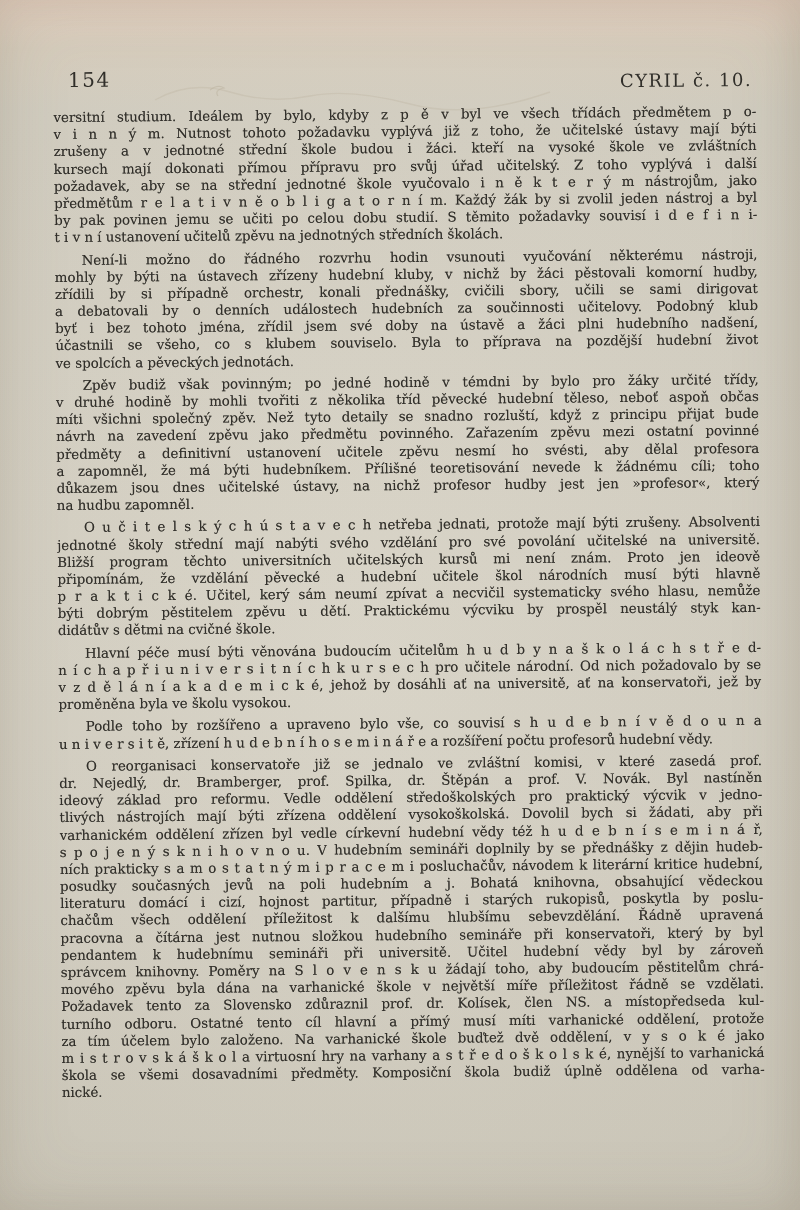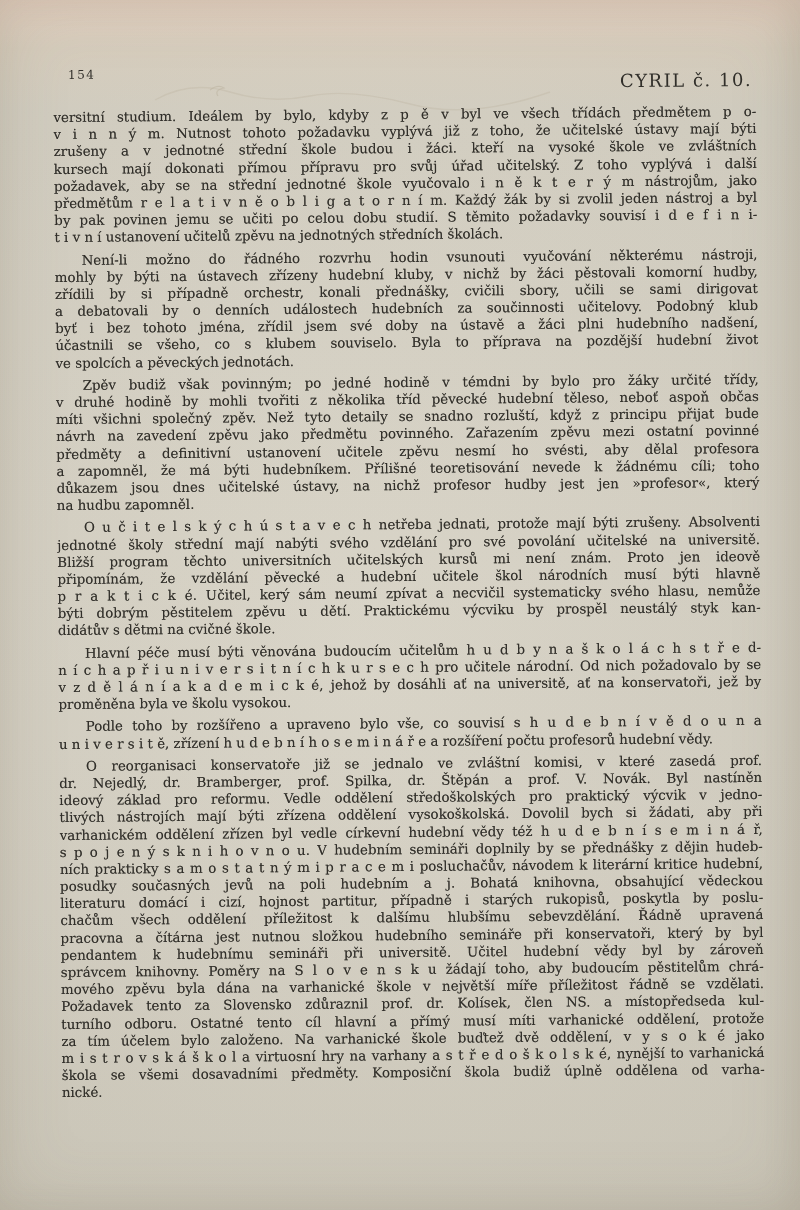--- a/index.html
+++ b/index.html
@@ -27,21 +27,21 @@
   }
   .content {
     position: absolute; left: 62px; top: 58px; width: 703px;
     transform: rotate(-0.5deg);
     transform-origin: 0 100%;
     color: var(--ink, #312f2a);
   }
   .header { position: relative; height: 50px; }
   .page-number {
     position: absolute; left: 15px; top: 10px;
-    font-size: 12px; letter-spacing: 1.5px;
+    font-size: 20px; letter-spacing: 1.5px;
   }
   .journal-title {
     position: absolute; right: 4px; top: 17px;
     font-size: 18px; letter-spacing: 1.5px;
   }
   .text-block { margin-top: 1px; }
   .para { margin: 0 0 5px 0; }
   .para.indent .line:first-child { text-indent: 27px; }
   .line {
     font-size: 13.4px;

